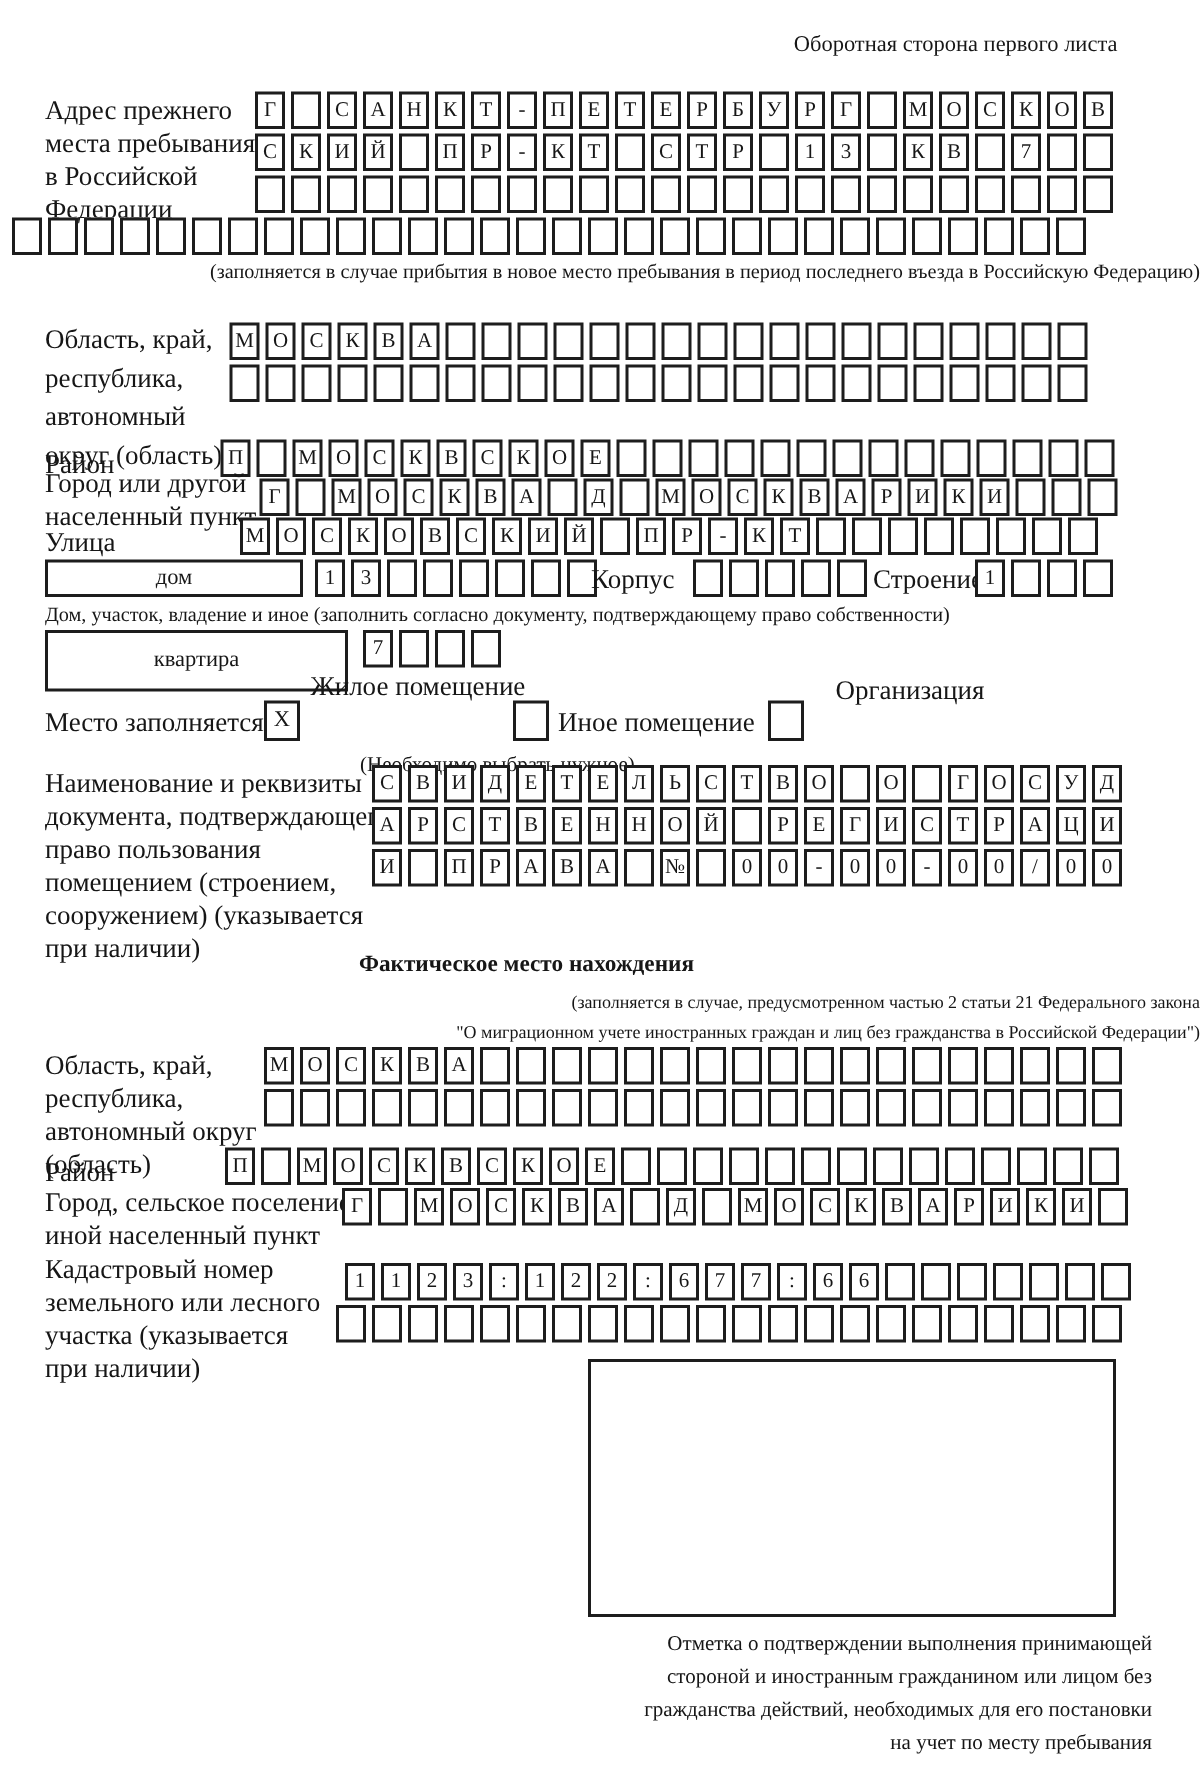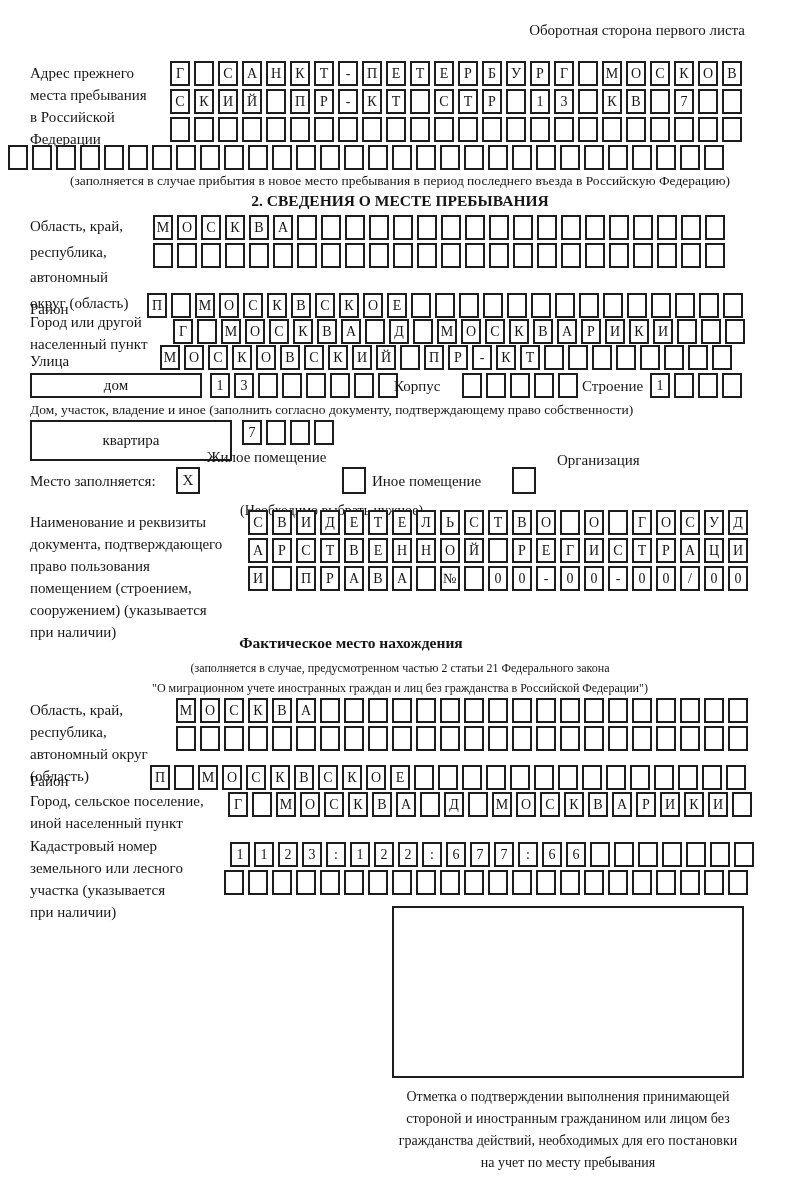--- a/index.html
+++ b/index.html
@@ -1,21 +1,21 @@
 <!DOCTYPE html>
 <html><head>
 <meta charset="utf-8">
 <style>
   html,body{margin:0;padding:0;background:#fff;}
   .page{position:relative;width:800px;height:1180px;background:#fff;
         font-family:"Liberation Serif",serif;color:#161616;overflow:hidden;}
   .txt{position:absolute;font-size:15px;}
   .right{text-align:right;}
-  .center{text-align:center;}
-  .lbl{position:absolute;font-size:15px;line-height:25px;white-space:pre-line;}
+  .center{text-align:right;}
+  .lbl{position:absolute;font-size:18px;line-height:25px;white-space:pre-line;}
   .cap{position:absolute;font-size:13.5px;line-height:18px;}
   .title{position:absolute;font-weight:bold;font-size:15.5px;text-align:center;}
   .cellrow{position:absolute;display:flex;gap:4px;}
   .cell{width:20px;height:25px;border:2px solid #1d1d1d;box-sizing:border-box;
         background:#fff;display:flex;align-items:center;justify-content:center;
         font-size:14px;line-height:1;flex:0 0 auto;}
   .box{position:absolute;border:2px solid #1d1d1d;box-sizing:border-box;background:#fff;}
   .fieldbox{display:flex;align-items:center;justify-content:center;font-size:15px;}
   .checkbox{position:absolute;width:24px;height:27px;border:2px solid #1d1d1d;
         box-sizing:border-box;display:flex;align-items:center;justify-content:center;
@@ -138,21 +138,20 @@
       <span class="cell"></span>
       <span class="cell"></span>
       <span class="cell"></span>
       <span class="cell"></span>
       <span class="cell"></span>
       <span class="cell"></span>
       <span class="cell"></span>
     </div>
   <div class="cap center" style="left:0;top:172px;width:800px">(заполняется в случае прибытия в новое место пребывания в период последнего въезда в Российскую Федерацию)</div>
 
-  <div class="title" style="left:0;top:192px;width:800px">2. СВЕДЕНИЯ О МЕСТЕ ПРЕБЫВАНИЯ</div>
 
   <div class="lbl" style="left:30px;top:214px;line-height:25.5px">Область, край,
 республика,
 автономный
 округ (область)</div>
   <div class="cellrow" style="left:153px;top:215px">
       <span class="cell">М</span>
       <span class="cell">О</span>
       <span class="cell">С</span>
       <span class="cell">К</span>

